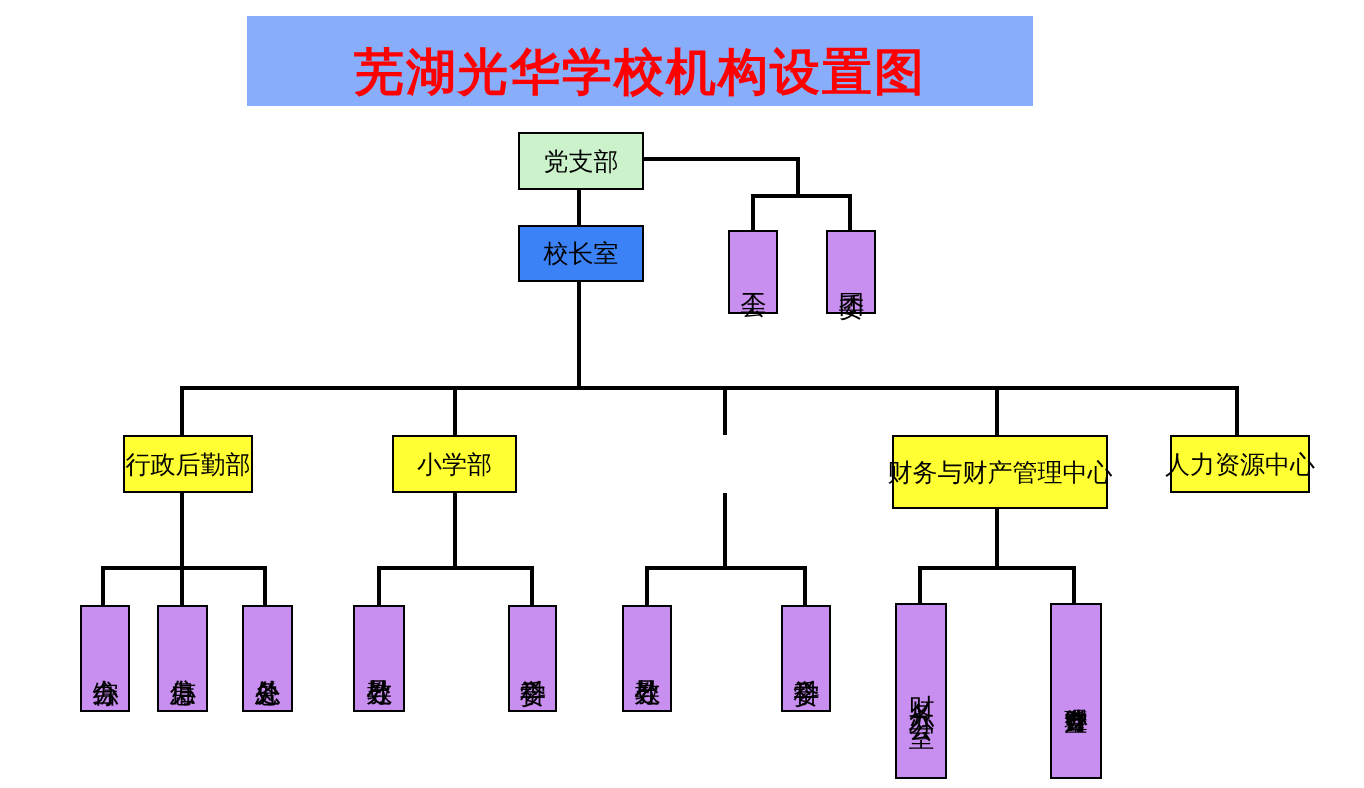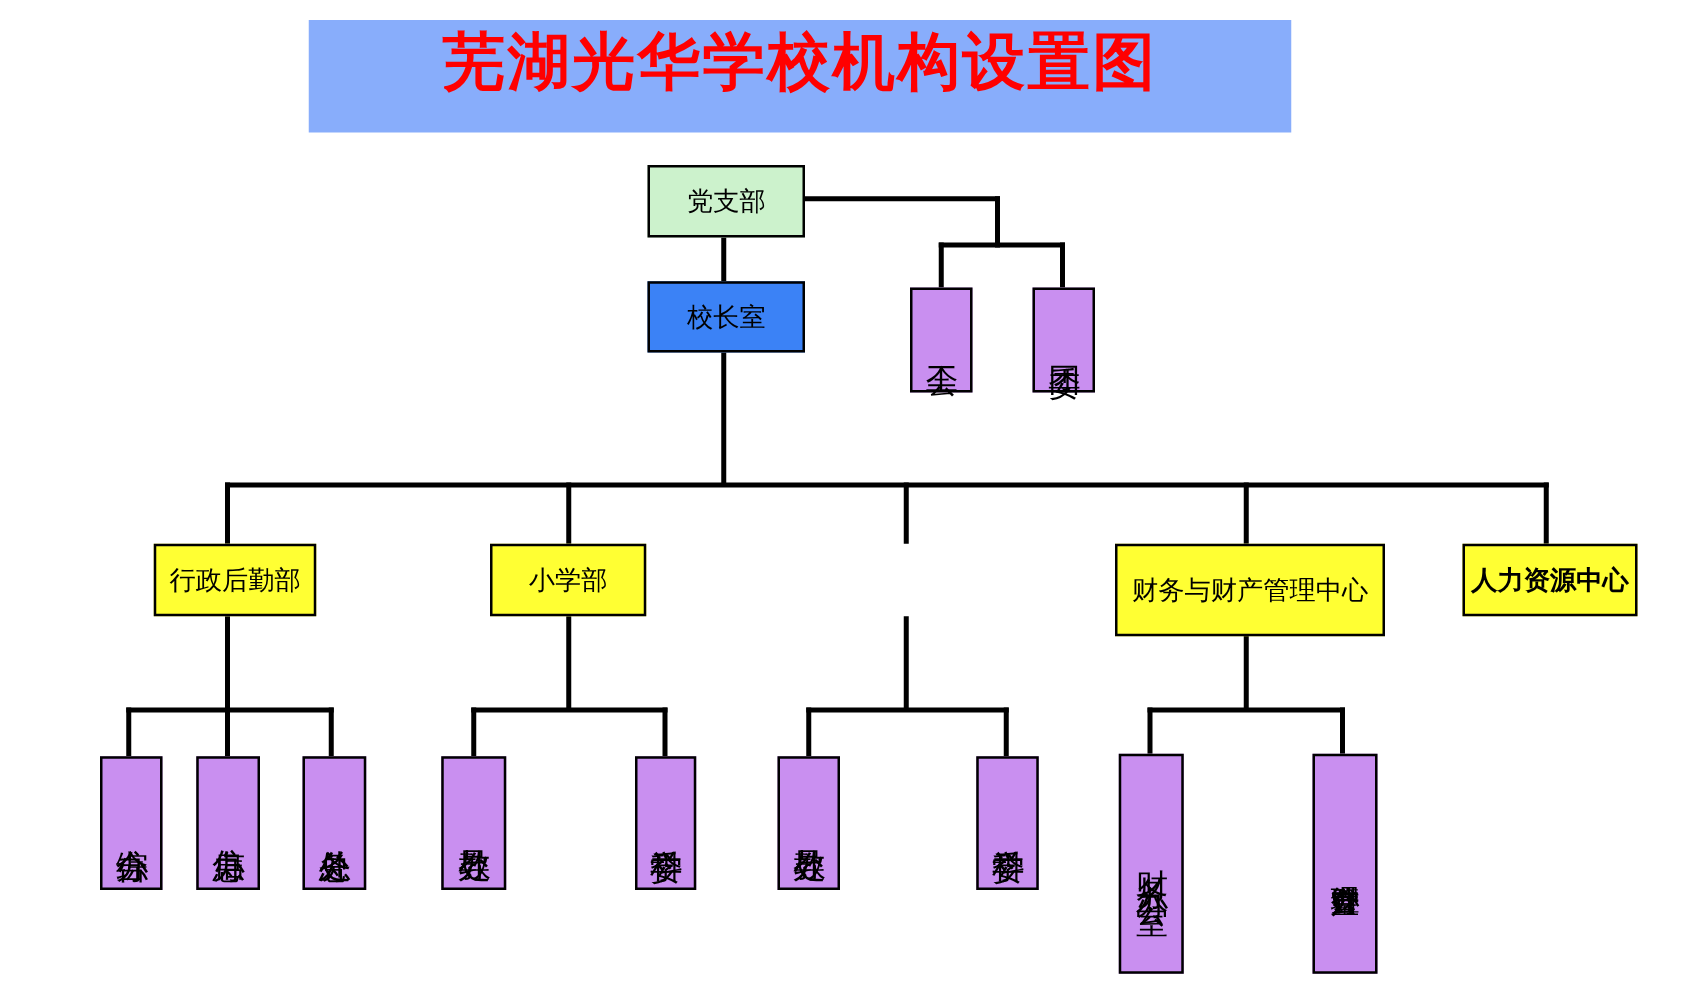--- a/index.html
+++ b/index.html
@@ -6,35 +6,35 @@
   .canvas{
     position:relative;
     width:1364px;height:788px;
     background:#ffffff;
     font-family:"Liberation Serif","DejaVu Serif",serif;
     overflow:hidden;
   }
   .title-bar{
     position:absolute;left:247px;top:16px;width:786px;height:90px;
     background:#88ADFB;
-    display:flex;align-items:flex-start;justify-content:center;
+    display:flex;align-items:flex-end;justify-content:center;
   }
   .title-text{
     color:#FF0000;font-size:50px;font-weight:bold;letter-spacing:2px;
     white-space:nowrap;
   }
   .box{
     position:absolute;
     border:2px solid #000000;
     box-sizing:border-box;
     display:flex;align-items:center;justify-content:center;
     color:#000000;
     text-align:center;
   }
-  .hlabel{font-size:21px;white-space:nowrap;}
+  .hlabel{font-size:25px;white-space:nowrap;}
   .green{background:#CCF2CC;}
   .cyan{background:#3b82f6;}
   .yellow{background:#FFFF33;}
   .purple{background:#C98FF0;}
   .vtext{
     writing-mode:vertical-rl;
     text-orientation:upright;
     font-size:26px;
     line-height:1;
   }
@@ -101,21 +101,21 @@
 
   <div class="box yellow" style="left:123px;top:435px;width:130px;height:58px;">
     <span class="hlabel">行政后勤部</span>
   </div>
   <div class="box yellow" style="left:392px;top:435px;width:125px;height:58px;">
     <span class="hlabel">小学部</span>
   </div>
   <div class="box yellow" style="left:892px;top:435px;width:216px;height:74px;">
     <span class="hlabel">财务与财产管理中心</span>
   </div>
-  <div class="box yellow" style="left:1170px;top:435px;width:140px;height:58px;font-weight:bold;">
+  <div class="box yellow" style="left:1170px;top:435px;width:140px;height:58px;">
     <span class="hlabel">人力资源中心</span>
   </div>
 
   <div class="box purple" style="left:80px;top:605px;width:50px;height:107px;">
     <span class="vtext">综合办</span>
   </div>
   <div class="box purple" style="left:157px;top:605px;width:51px;height:107px;">
     <span class="vtext">信息办</span>
   </div>
   <div class="box purple" style="left:242px;top:605px;width:51px;height:107px;">

